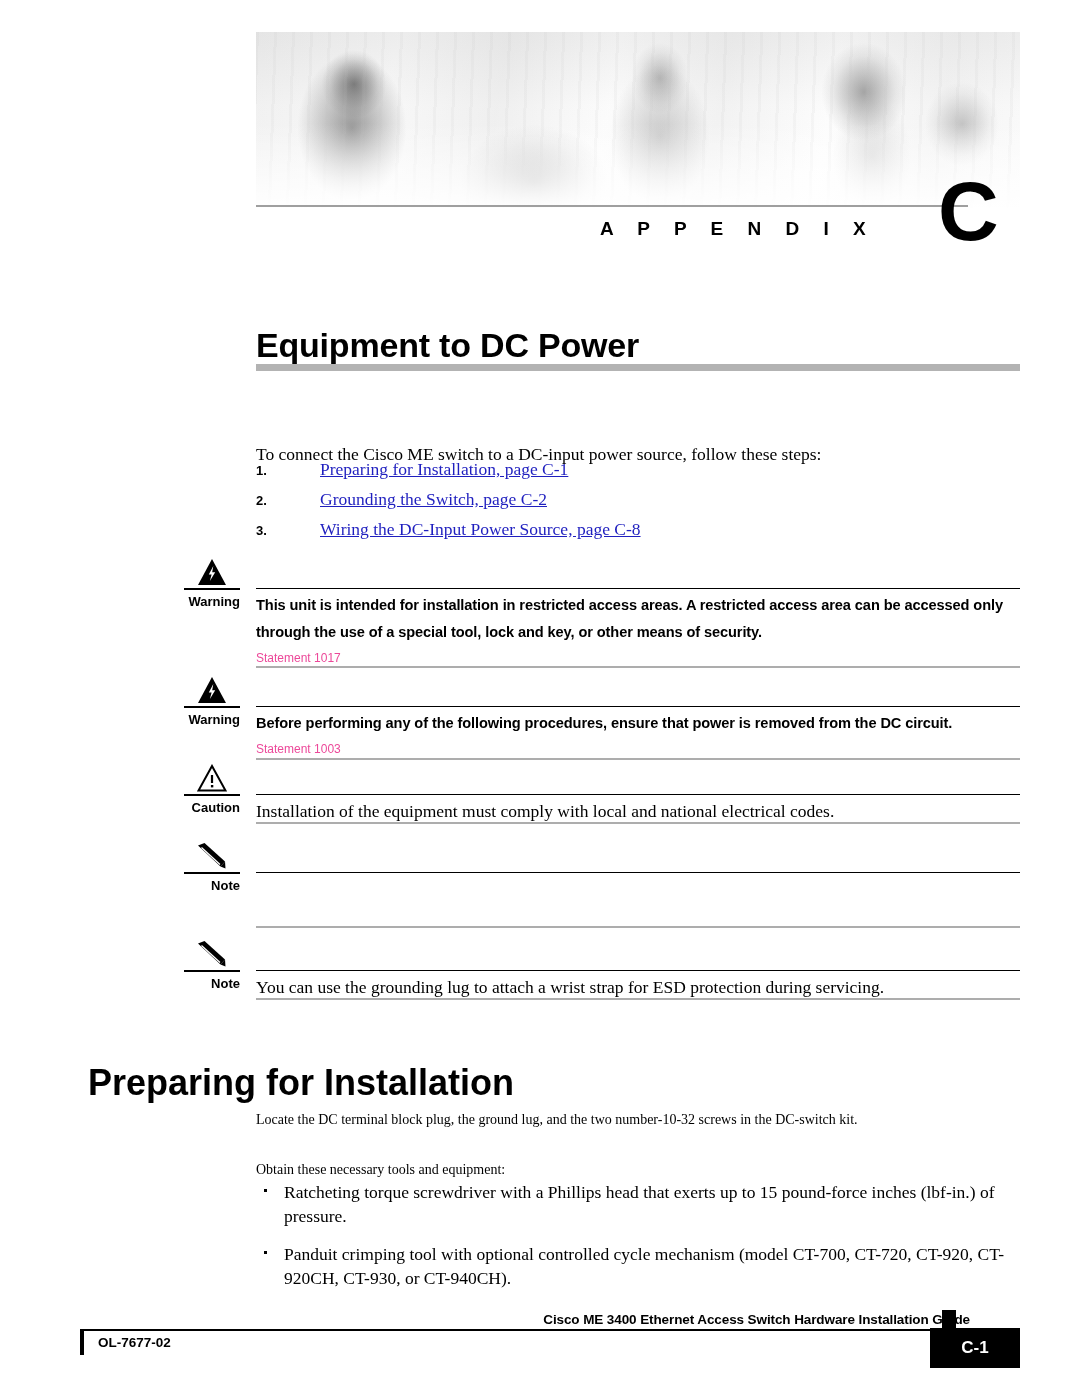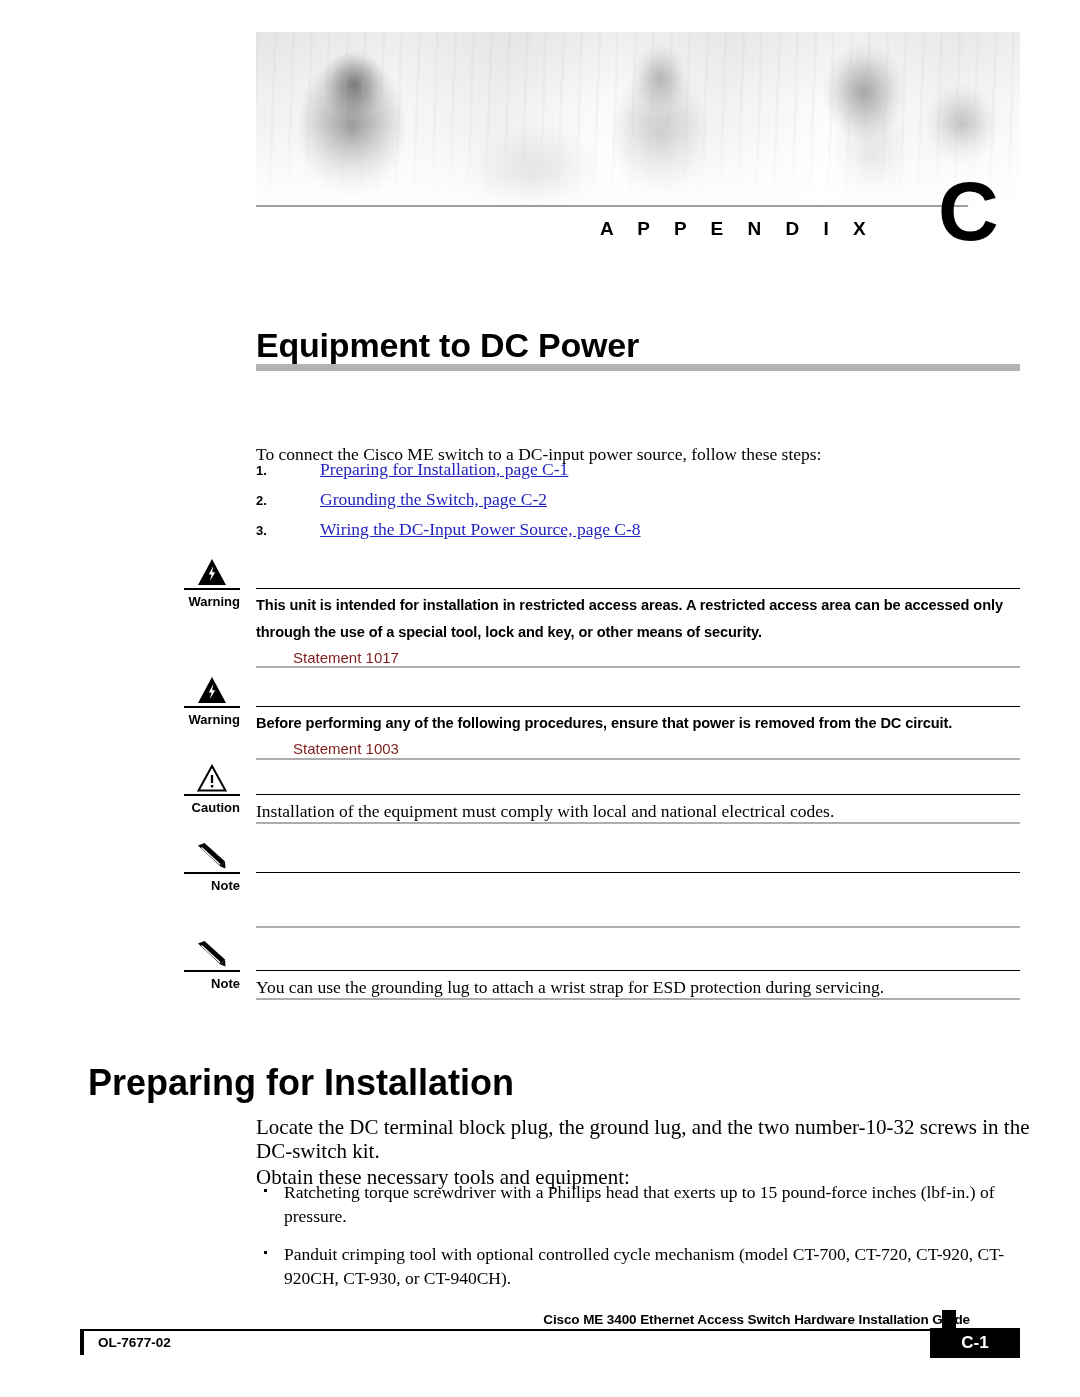--- a/index.html
+++ b/index.html
@@ -213,42 +213,41 @@
     letter-spacing: -0.1px;
   }
   .adm-text-serif {
     font-family: "Liberation Serif", serif;
     font-size: 17.5px;
     line-height: 26px;
     color: #000;
   }
   .adm-statement {
     font-family: "Liberation Sans", sans-serif;
-    font-size: 15px;
+    font-size: 12px;
     line-height: 24px;
-    color: #7f1d1d;
-    margin-left: 37px;
+    color: #ec4899;
   }
 
   
   .section-head {
     position: absolute;
     left: 88px;
     top: 1036px;
     font-family: "Liberation Sans", sans-serif;
     font-weight: bold;
     font-size: 36px;
     line-height: 34px;
     color: #000;
   }
   .para {
     position: absolute;
     left: 256px;
     width: 780px;
-    font-size: 21px;
+    font-size: 14px;
     line-height: 24px;
   }
   .bullets {
     position: absolute;
     left: 256px;
     top: 1180px;
     width: 790px;
   }
   .bullet {
     position: relative;
@@ -308,21 +307,21 @@
     font-family: "Liberation Sans", sans-serif;
     font-weight: bold;
     font-size: 13.5px;
     color: #000;
   }
   .footer-page {
     position: absolute;
     left: 930px;
     top: 1328px;
     width: 90px;
-    height: 30px;
+    height: 40px;
     background: #000;
     color: #fff;
     font-family: "Liberation Sans", sans-serif;
     font-weight: bold;
     font-size: 17px;
     display: flex;
     align-items: center;
     justify-content: center;
   }
 </style>

